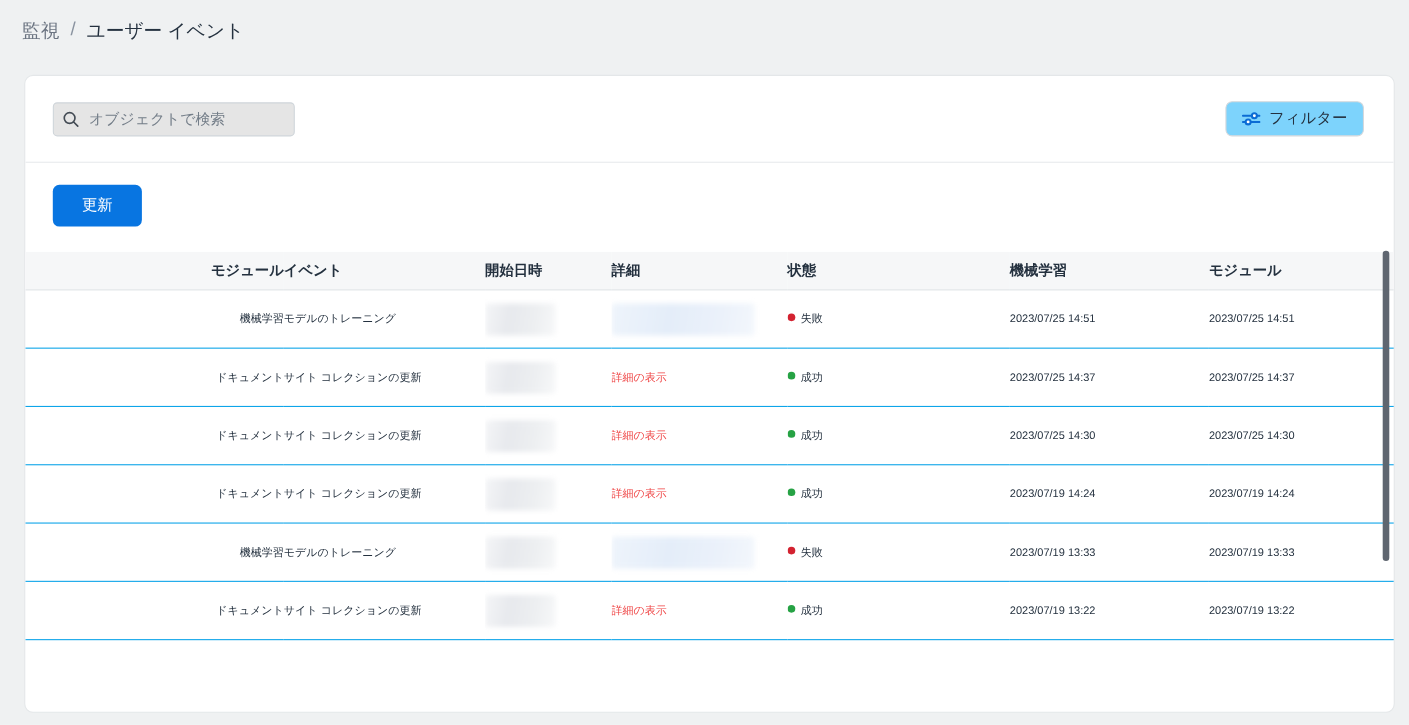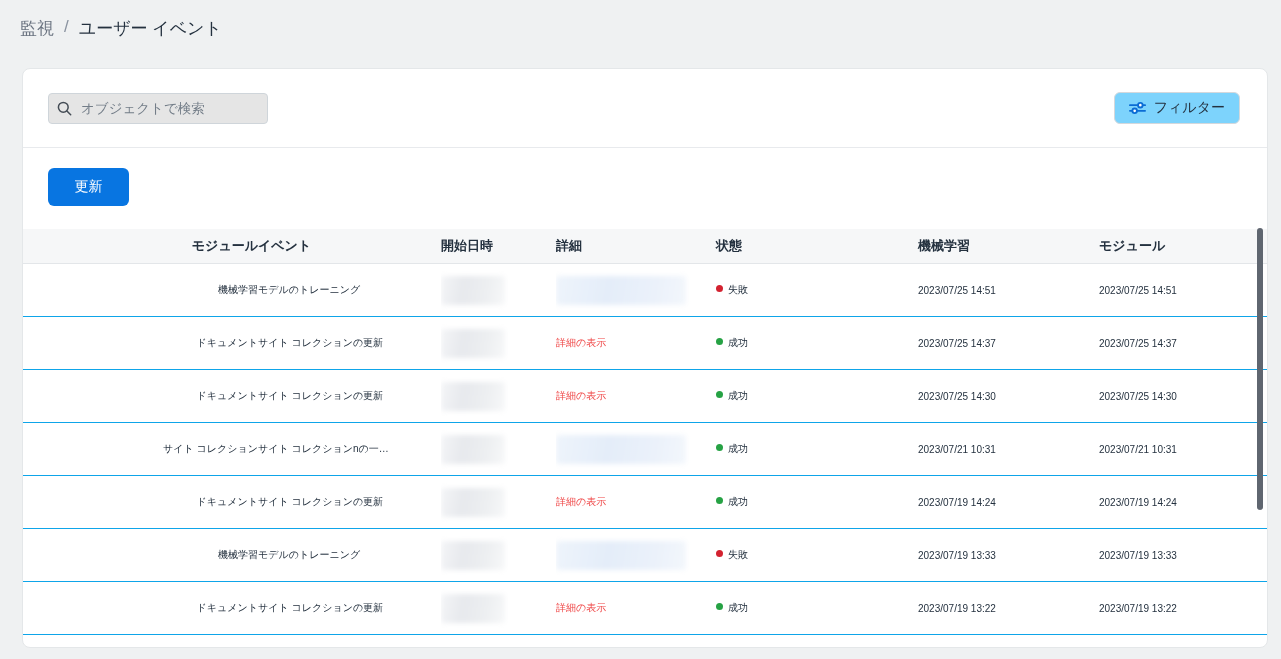--- a/index.html
+++ b/index.html
@@ -183,33 +183,20 @@
           <td>サイト コレクションの更新</td>
           <td>
             <div class="redacted-user"></div>
           </td>
           <td><span class="detail-link">詳細の表示</span></td>
           <td><span class="status-dot dot-success"></span><span>成功</span></td>
           <td>2023/07/25 14:30</td>
           <td>2023/07/25 14:30</td>
         </tr>
         <tr>
-          <td>サイト コレクション</td>
-          <td>サイト コレクションnの一…</td>
-          <td>
-            <div class="redacted-user"></div>
-          </td>
-          <td>
-            <div class="redacted-detail"></div>
-          </td>
-          <td><span class="status-dot dot-success"></span><span>成功</span></td>
-          <td>2023/07/21 10:31</td>
-          <td>2023/07/21 10:31</td>
-        </tr>
-        <tr>
           <td>ドキュメント</td>
           <td>サイト コレクションの更新</td>
           <td>
             <div class="redacted-user"></div>
           </td>
           <td><span class="detail-link">詳細の表示</span></td>
           <td><span class="status-dot dot-success"></span><span>成功</span></td>
           <td>2023/07/19 14:24</td>
           <td>2023/07/19 14:24</td>
         </tr>

